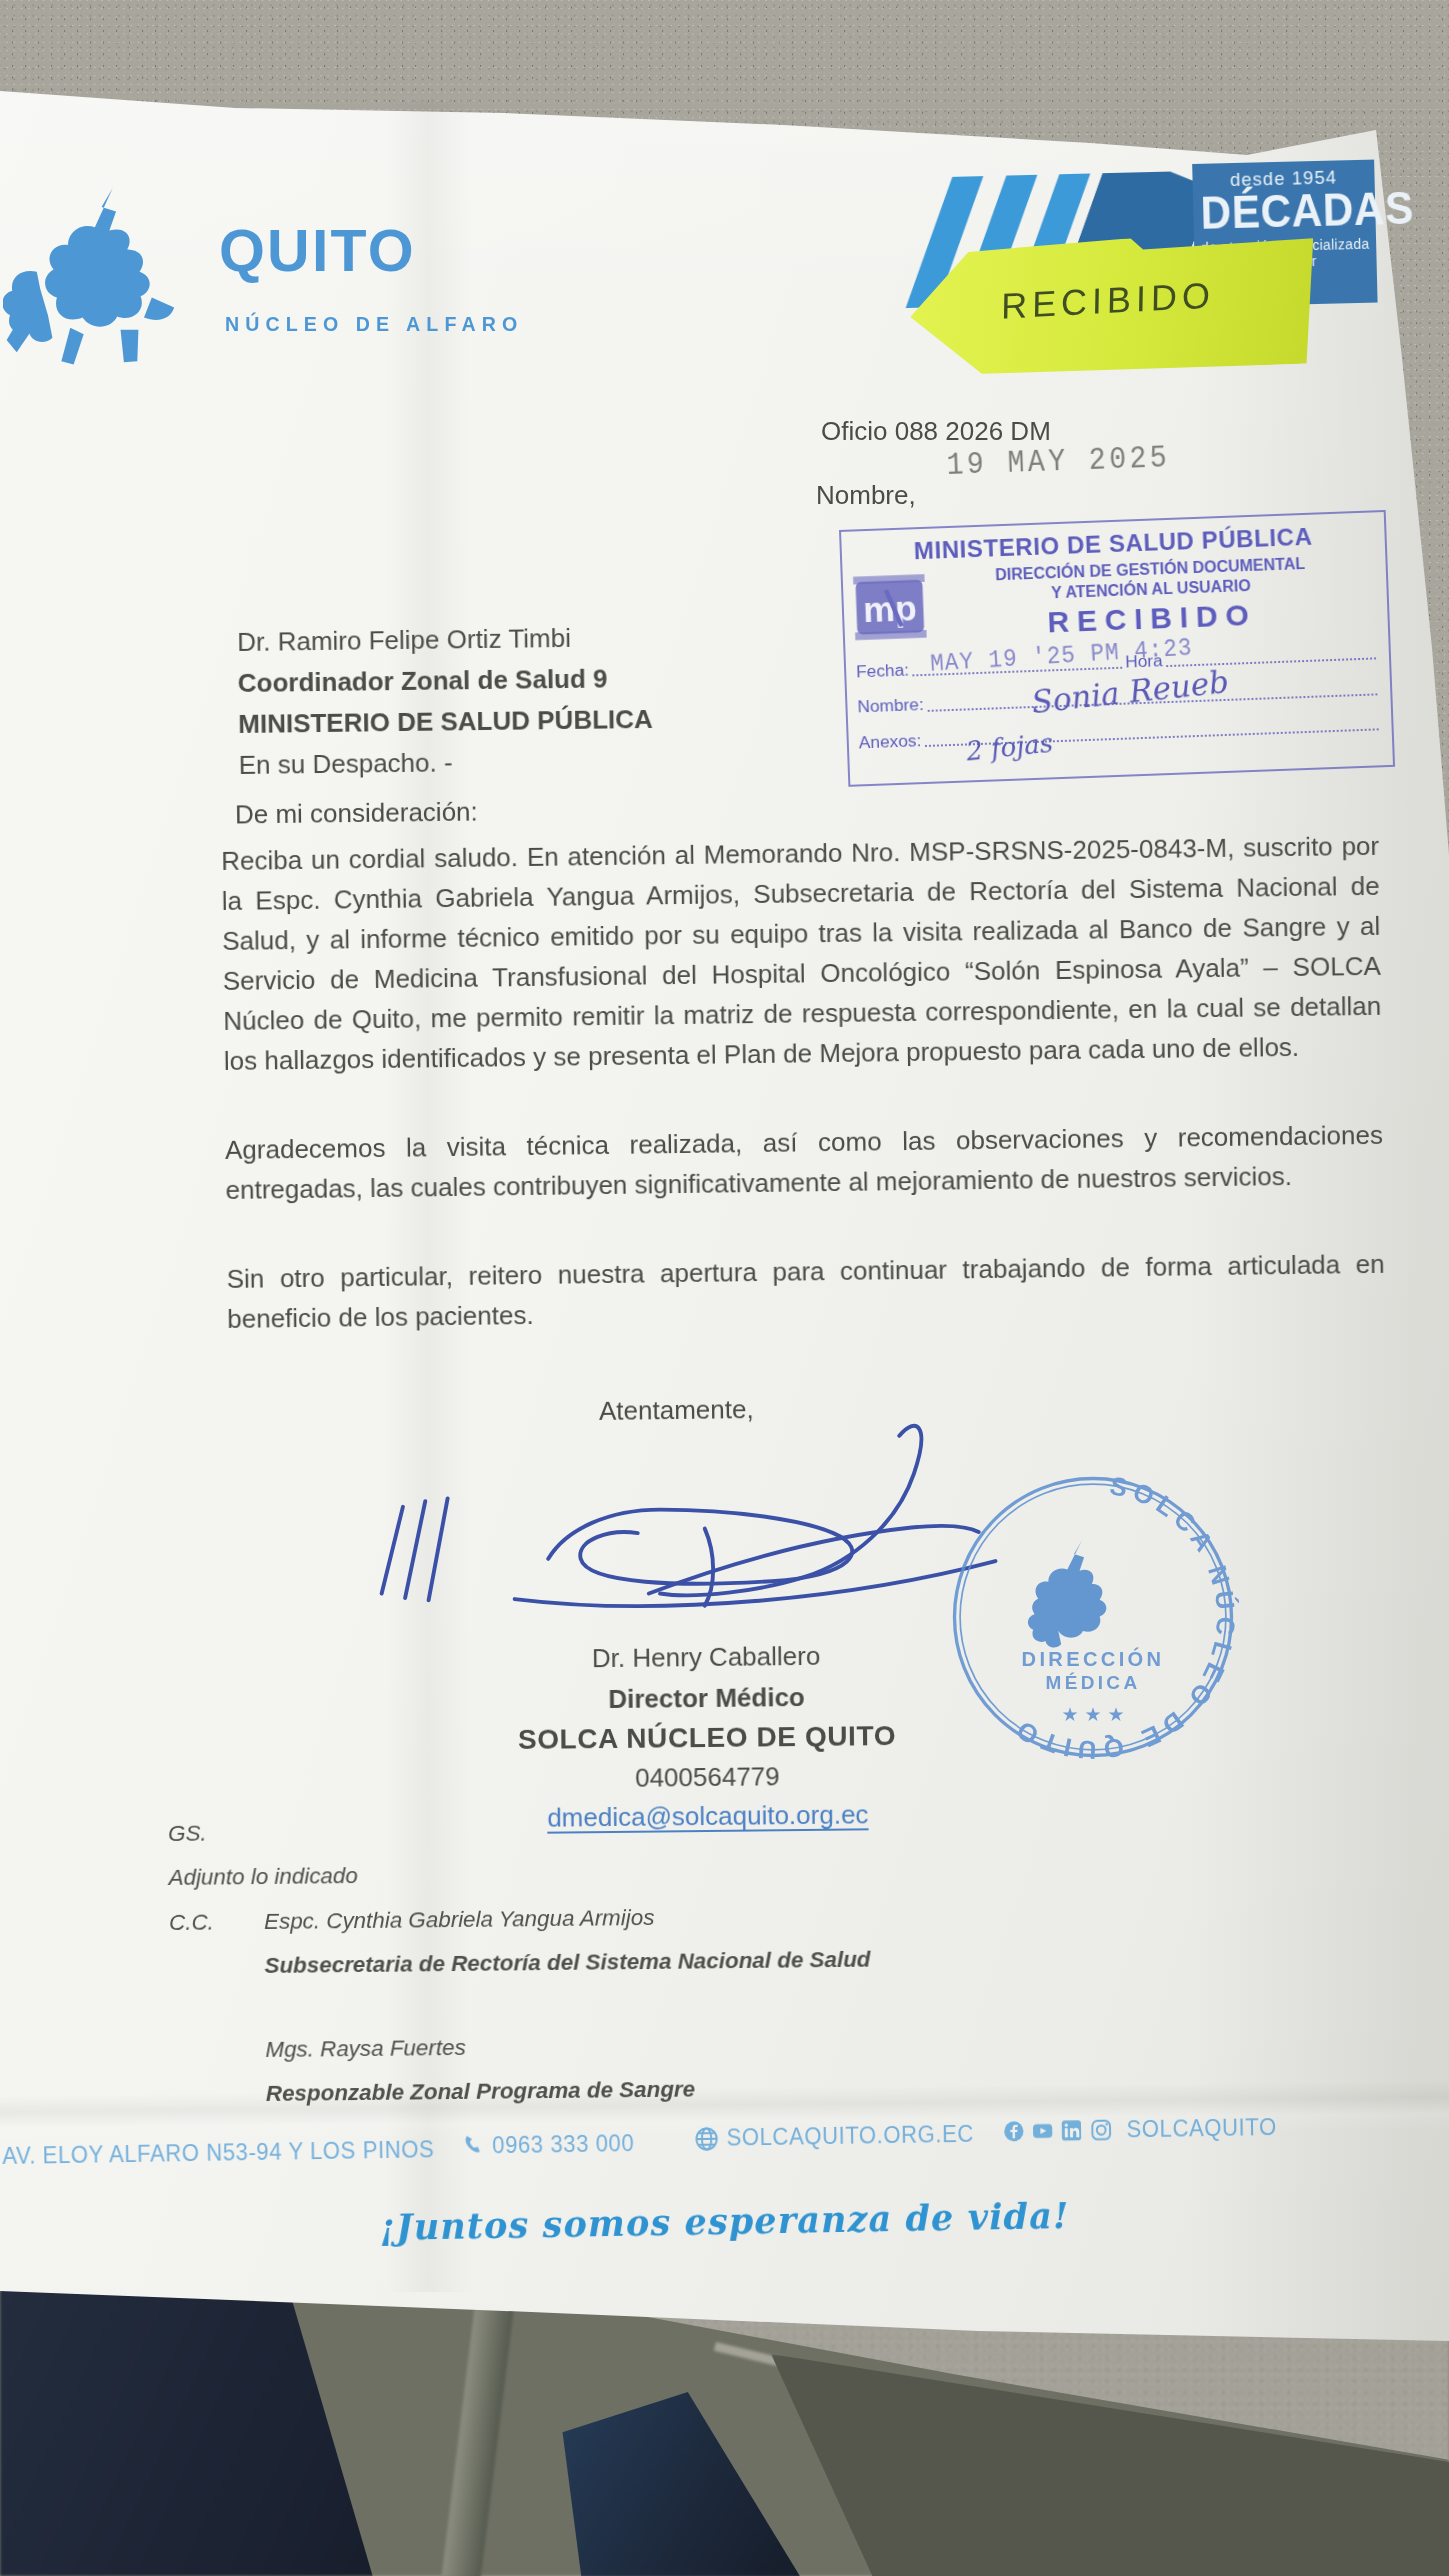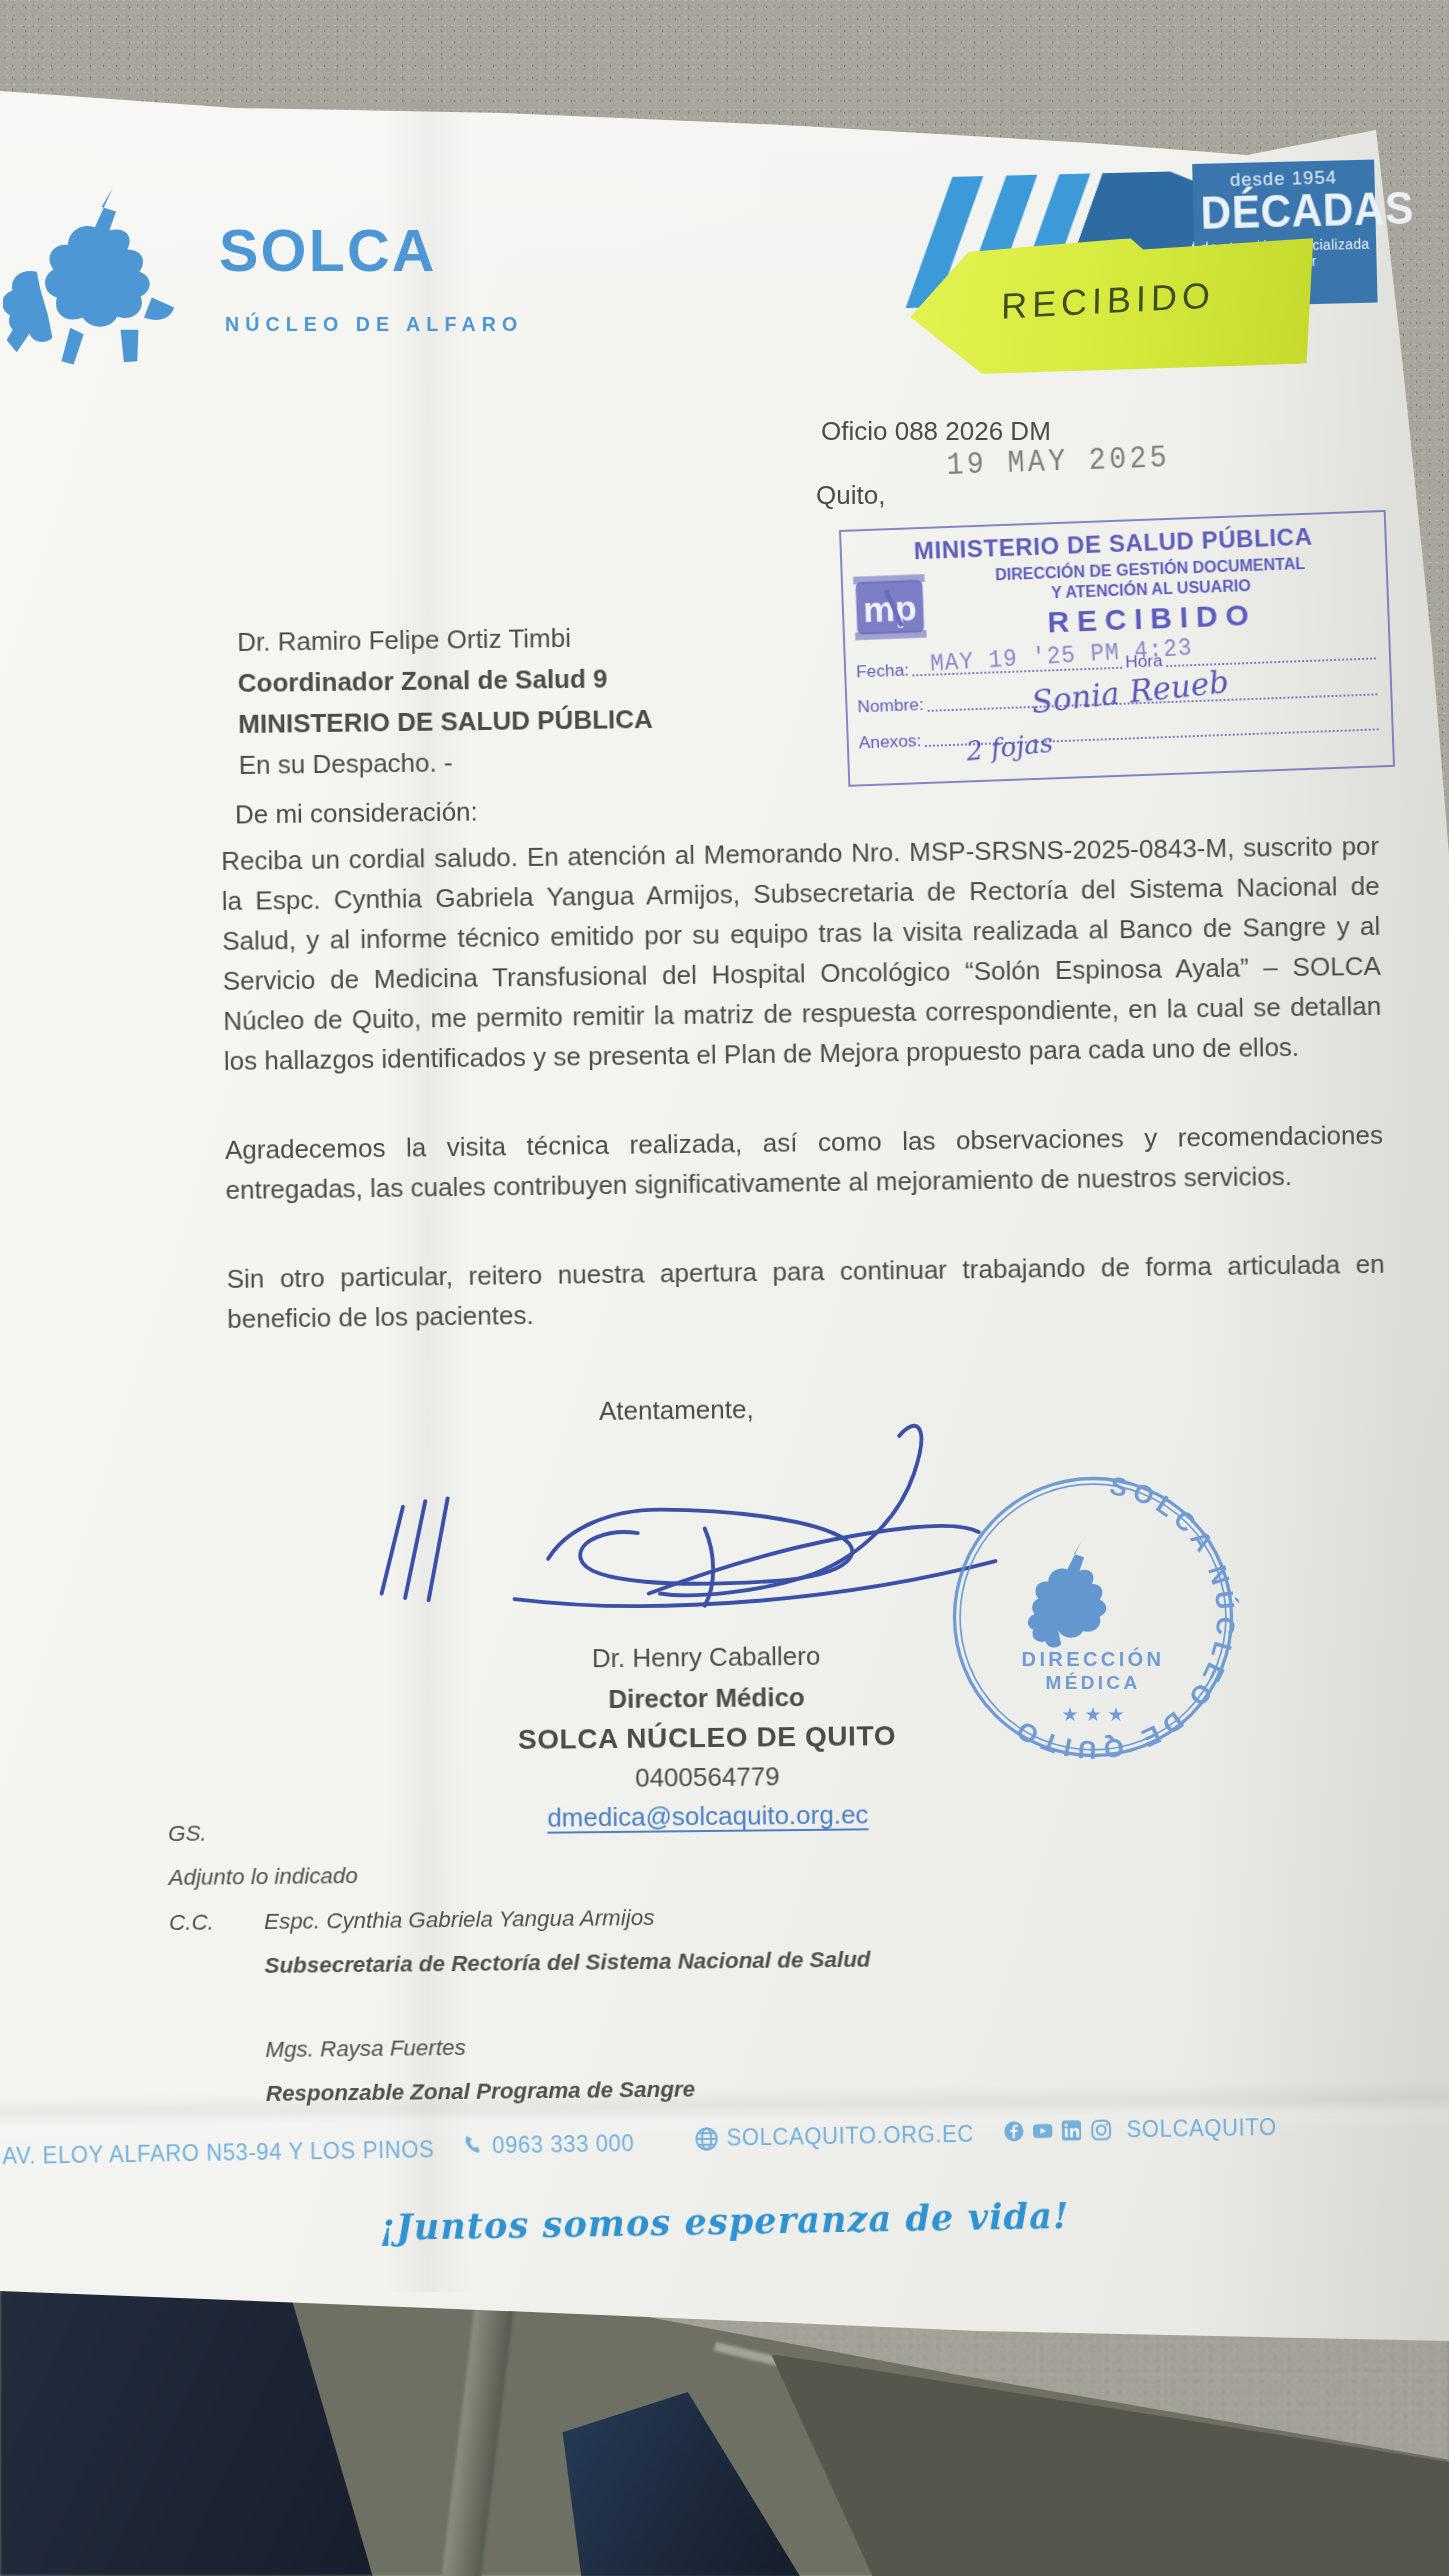--- a/index.html
+++ b/index.html
@@ -159,41 +159,41 @@
 <svg class="abs solca-horse" viewBox="0 0 350 360">
   <g fill="#4e97d5">
     <path d="M196 18 l-20 34 26 8 -12 34 c30 -8 44 12 32 34 c26 0 36 20 22 40 c24 8 24 34 2 44 c10 26 -16 46 -42 36 c-12 24 -48 24 -62 2 c-30 12 -54 -8 -46 -36 c-26 -8 -28 -38 -6 -50 c-18 -22 0 -48 26 -44 c0 -26 26 -40 48 -32 z"></path>
     <path d="M60 168 c-28 -6 -48 10 -44 34 c-22 6 -24 34 -4 44 c-8 22 12 38 34 30 c4 18 28 24 42 10 l-8 -40 -14 -48 z"></path>
     <path d="M120 268 l-16 60 22 6 18 -54 z"></path>
     <path d="M210 272 l6 58 24 -2 2 -56 z"></path>
     <path d="M252 250 c26 10 48 2 54 -18 l-40 -18 z"></path>
     <path d="M30 250 l-24 40 18 22 30 -44 z"></path>
   </g>
 </svg>
-<div class="abs solca-word">SOLCA</div>
+<div class="abs solca-word">QUITO</div>
 <div class="abs solca-sub">NÚCLEO DE ALFARO</div>
 
 <div class="abs badge">
   <div class="stripe" style="left:0;"></div>
   <div class="stripe s2"></div>
   <div class="stripe s3"></div>
   <div class="flag"></div>
   <div class="panel">
     <div class="b-top">desde 1954</div>
     <div class="b-title">DÉCADAS</div>
     <div class="b-l1">de atención especializada</div>
     <div class="b-l2">en cáncer</div>
   </div>
 </div>
 
 <div class="abs sticky"></div>
 <div class="abs sticky-text">RECIBIDO</div>
 
 <div class="abs oficio ink">Oficio 088 2026 DM</div>
-<div class="abs city ink">Quito,</div>
+<div class="abs city ink">Nombre,</div>
 <div class="abs date-stamp">19 MAY 2025</div>
 
 <div class="abs msp-stamp">
   <div class="msp-title">MINISTERIO DE SALUD PÚBLICA</div>
   <div class="msp-row">
     <div class="msp-logo">
       <svg viewBox="0 0 128 122">
         <rect x="4" y="14" width="120" height="94" rx="10" fill="#6a6ac0" opacity=".85"></rect>
         <rect x="0" y="4" width="128" height="14" fill="#6a6ac0" opacity=".6"></rect>
         <rect x="0" y="104" width="128" height="14" fill="#6a6ac0" opacity=".6"></rect>

